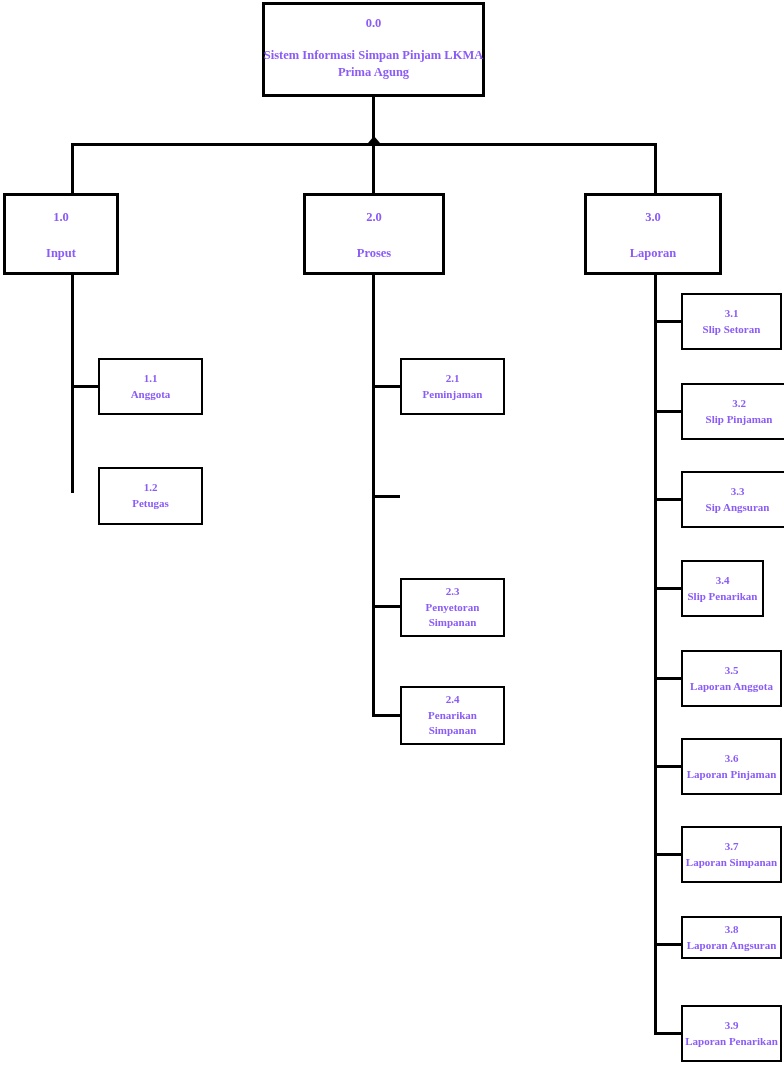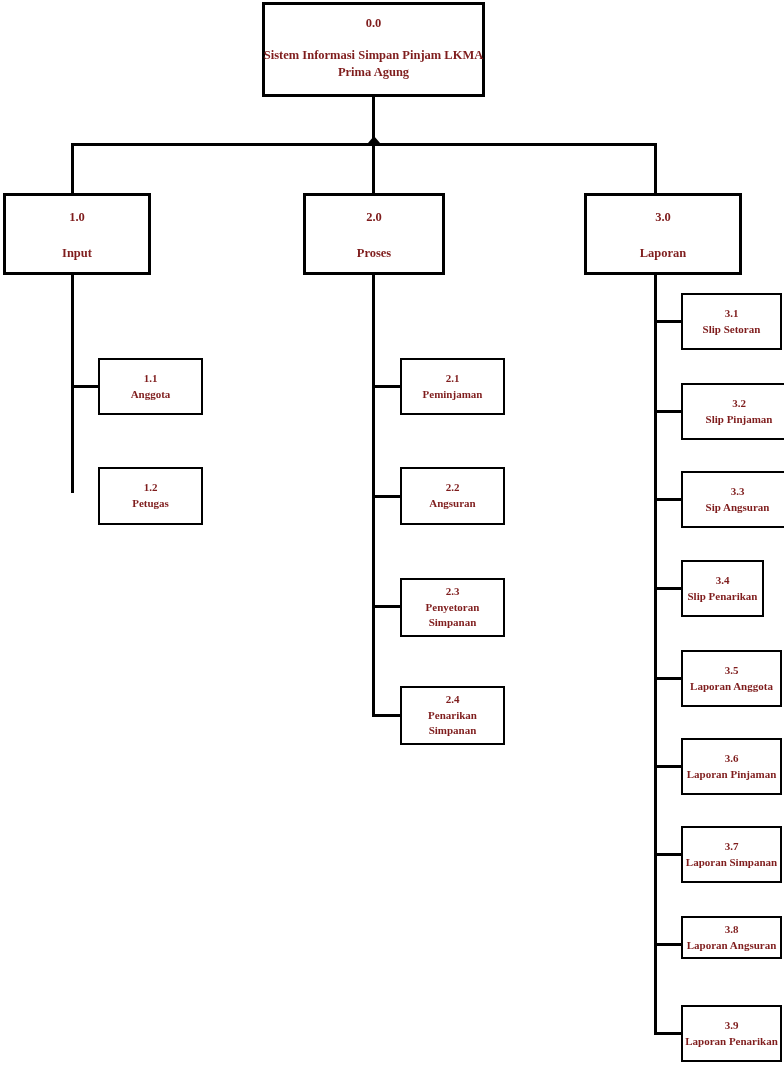--- a/index.html
+++ b/index.html
@@ -14,21 +14,21 @@
   .node {
     position: absolute;
     box-sizing: border-box;
     border: 3px solid #000000;
     background: #ffffff;
     display: flex;
     flex-direction: column;
     align-items: center;
     text-align: center;
     font-weight: bold;
-    color: #7f1d1d;
+    color: #8b5cf6;
   }
   .node .code, .node .line { white-space: nowrap; display: block; }
   .root { font-size: 12.5px; padding-top: 11px; }
   .root .code { margin-bottom: 16px; }
   .root .line { line-height: 17px; }
   .lvl2 { font-size: 12.5px; padding-top: 14px; }
   .lvl2 .code { margin-bottom: 21px; }
   .lvl3 {
     border-width: 2px;
     font-size: 11px;
@@ -78,49 +78,45 @@
   <div class="hline" style="left:654px;top:853px;width:27px"></div>
   <div class="hline" style="left:654px;top:943px;width:27px"></div>
   <div class="hline" style="left:654px;top:1032px;width:27px"></div>
 
   <div class="node root" style="left:262px;top:2px;width:223px;height:95px">
     <span class="code">0.0</span>
     <span class="line">Sistem Informasi Simpan Pinjam LKMA</span>
     <span class="line">Prima Agung</span>
   </div>
 
-  <div class="node lvl2" style="left:3px;top:193px;width:148px;height:82px">
+  <div class="node lvl2" style="left:3px;top:193px;width:116px;height:82px">
     <span class="code">1.0</span>
     <span class="line">Input</span>
   </div>
   <div class="node lvl2" style="left:303px;top:193px;width:142px;height:82px">
     <span class="code">2.0</span>
     <span class="line">Proses</span>
   </div>
-  <div class="node lvl2" style="left:584px;top:193px;width:158px;height:82px">
+  <div class="node lvl2" style="left:584px;top:193px;width:138px;height:82px">
     <span class="code">3.0</span>
     <span class="line">Laporan</span>
   </div>
 
   <div class="node lvl3" style="left:98px;top:358px;width:105px;height:57px">
     <span class="code">1.1</span>
     <span class="line">Anggota</span>
   </div>
   <div class="node lvl3" style="left:98px;top:467px;width:105px;height:58px">
     <span class="code">1.2</span>
     <span class="line">Petugas</span>
   </div>
 
   <div class="node lvl3" style="left:400px;top:358px;width:105px;height:57px">
     <span class="code">2.1</span>
     <span class="line">Peminjaman</span>
-  </div>
-  <div class="node lvl3" style="left:400px;top:467px;width:105px;height:58px">
-    <span class="code">2.2</span>
-    <span class="line">Angsuran</span>
   </div>
   <div class="node lvl3" style="left:400px;top:578px;width:105px;height:59px">
     <span class="code">2.3</span>
     <span class="line">Penyetoran</span>
     <span class="line">Simpanan</span>
   </div>
   <div class="node lvl3" style="left:400px;top:686px;width:105px;height:59px">
     <span class="code">2.4</span>
     <span class="line">Penarikan</span>
     <span class="line">Simpanan</span>

